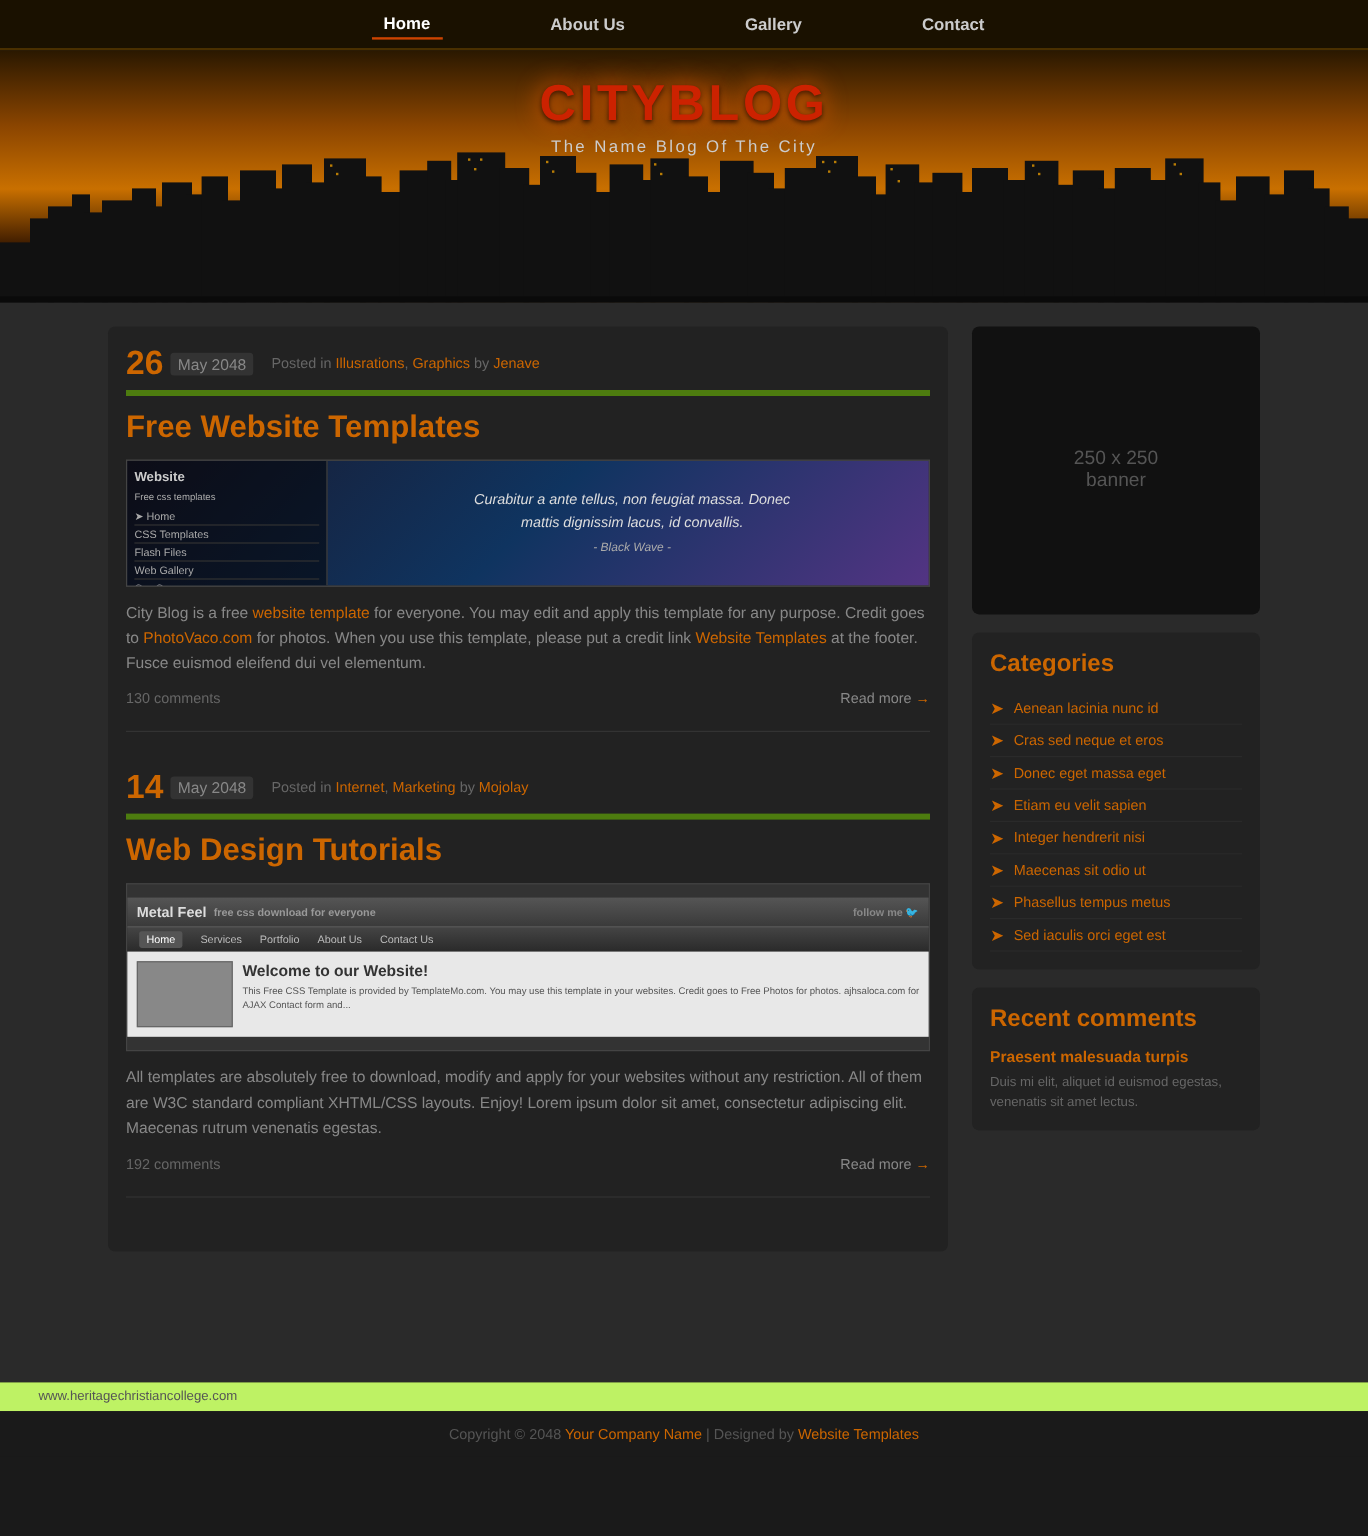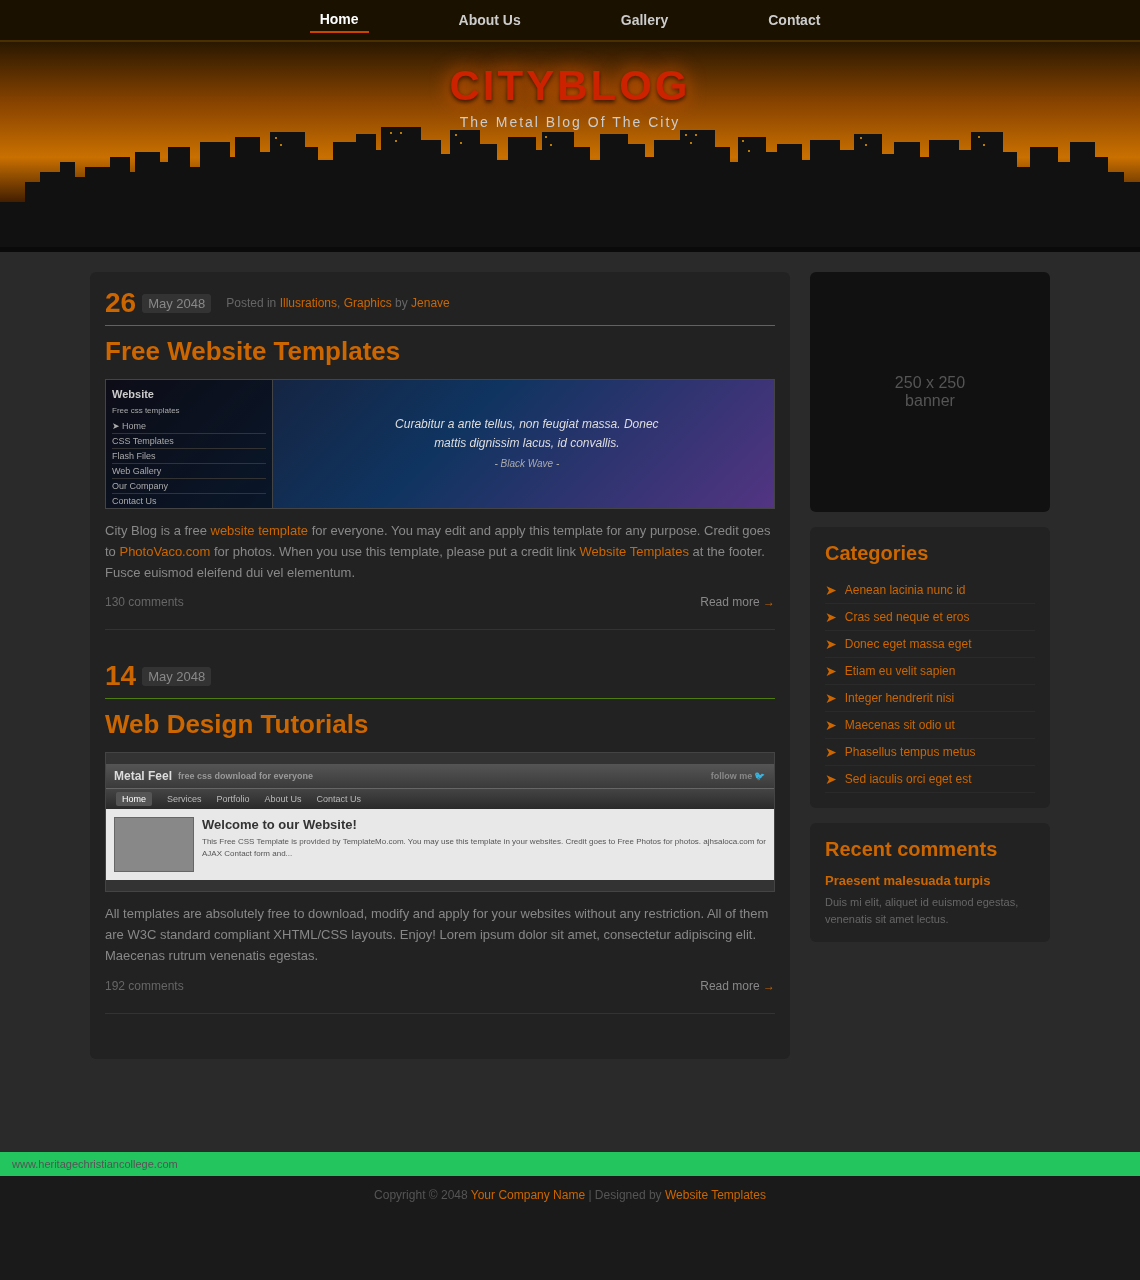--- a/index.html
+++ b/index.html
@@ -95,21 +95,21 @@
     
     .post {
       margin-bottom: 30px;
       padding-bottom: 20px;
       border-bottom: 1px solid #333;
     }
     .post-date-bar {
       display: flex;
       align-items: center;
       margin-bottom: 10px;
-      border-bottom: 1px solid #4d7c0f;
+      border-bottom: 5px solid #4d7c0f;
       padding-bottom: 6px;
     }
     .post-date-num {
       font-size: 28px;
       font-weight: bold;
       color: #cc6600;
       margin-right: 6px;
     }
     .post-date-month {
       font-size: 13px;
@@ -129,21 +129,21 @@
       text-decoration: none;
     }
     .post-title {
       font-size: 26px;
       font-weight: bold;
       color: #cc6600;
       margin-bottom: 12px;
     }
     .post-image {
       width: 100%;
-      height: 130px;
+      height: 106px;
       background: #333;
       border: 1px solid #444;
       margin-bottom: 12px;
       overflow: hidden;
       display: flex;
       align-items: center;
       justify-content: center;
       position: relative;
     }
     .mock-img-1-sidebar {
@@ -270,22 +270,22 @@
       margin-bottom: 6px;
     }
     .recent-comment-text {
       font-size: 11px;
       color: #666;
       line-height: 1.5;
     }
 
     
     #footer-bottom-bar {
-      background: #22c55e;
-      padding: 6px 12px;
+      background: #bef264;
+      padding: 6px 32px;
       display: flex;
       align-items: flex-end;
     }
     #footer-url {
       font-size: 11px;
       color: #555;
     }
     #footer-copyright {
       background: #1a1a1a;
       text-align: center;
@@ -303,21 +303,21 @@
 
 <nav id="nav">
   <a href="#" class="active">Home</a>
   <a href="#">About Us</a>
   <a href="#">Gallery</a>
   <a href="#">Contact</a>
 </nav>
 
 <header id="header">
   <div id="header-title">CITYBLOG</div>
-  <div id="header-subtitle">The Metal Blog Of The City</div>
+  <div id="header-subtitle">The Name Blog Of The City</div>
 
   <svg id="skyline" viewBox="0 0 1140 130" preserveAspectRatio="none">
 
     <defs>
       <radialGradient id="glow" cx="50%" cy="100%" r="60%">
         <stop offset="0%" stop-color="#cc6600" stop-opacity="0.4"></stop>
         <stop offset="100%" stop-color="#000" stop-opacity="0"></stop>
       </radialGradient>
     </defs>
     <rect x="0" y="0" width="1140" height="130" fill="url(#glow)"></rect>
@@ -459,20 +459,23 @@
           <a href="#" class="read-more">
             <span>Read more</span> <span class="read-more-arrow">→</span>
           </a>
         </div>
       </article>
 
       <article class="post">
         <div class="post-date-bar">
           <span class="post-date-num">14</span>
           <span class="post-date-month">May 2048</span>
+          <span class="post-meta">
+            Posted in <a href="#">Internet</a>, <a href="#">Marketing</a> by <a href="#">Mojolay</a>
+          </span>
         </div>
         <div class="post-title">Web Design Tutorials</div>
         <div class="post-image" style="height:140px;">
 
           <div style="width:100%;display:flex;flex-direction:column;">
             <div class="mock-img-2-header">
               <span style="color:#ddd;font-size:12px;font-weight:bold;">Metal Feel</span>
               <span style="color:#999;font-size:9px;margin-left:6px;">free css download for everyone</span>
               <span style="margin-left:auto;color:#888;font-size:9px;">follow me 🐦</span>
             </div>

